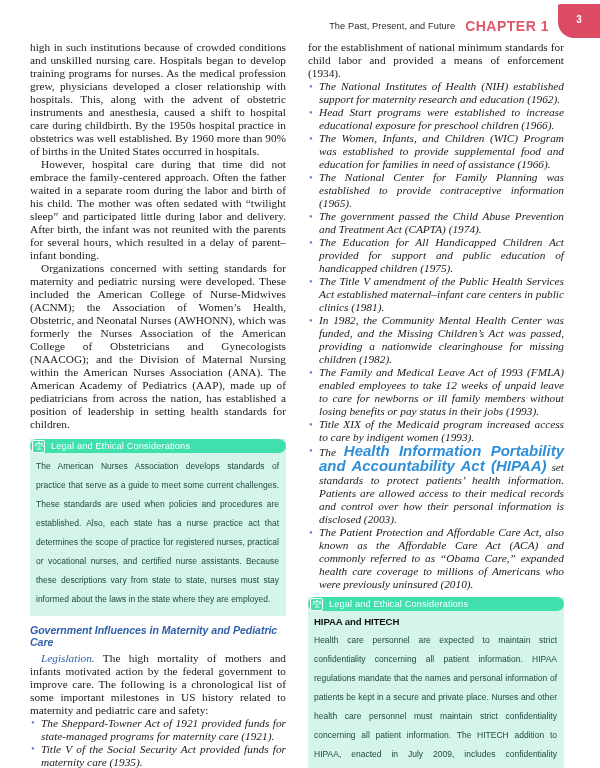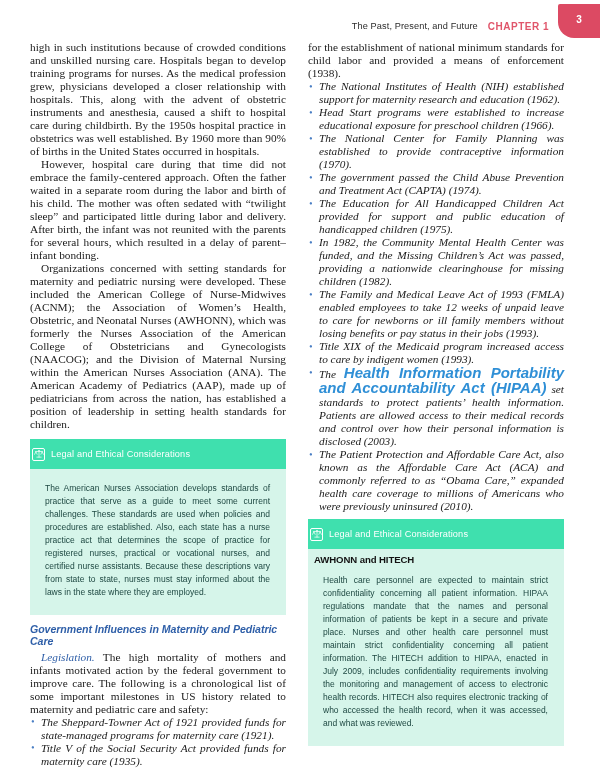--- a/index.html
+++ b/index.html
@@ -34,21 +34,21 @@
   }
   .header-title {
     font-family: "Liberation Sans", sans-serif;
     font-size: 9.2px;
     color: #2b2b2b;
     letter-spacing: 0.1px;
     white-space: nowrap;
   }
   .header-chapter {
     font-family: "Liberation Sans", sans-serif;
-    font-size: 10px;
+    font-size: 14px;
     font-weight: bold;
     color: #e0566b;
     letter-spacing: 0.5px;
     margin-left: 10px;
     white-space: nowrap;
   }
   .header-folio {
     margin-left: 9px;
     width: 42px;
     height: 34px;
@@ -138,24 +138,25 @@
     font-style: italic;
   }
 
   
   .box {
     background: #d6f5ea;
     margin: 0;
   }
   .box-bar {
     background: #3fe0ae;
-    height: 30px;
+    height: 14px;
     display: flex;
     align-items: center;
     padding-left: 2px;
+    border-radius: 7px;
   }
   .box-icon {
     width: 13px;
     height: 13px;
     border: 1.3px solid #ffffff;
     border-radius: 2px;
     display: flex;
     align-items: center;
     justify-content: center;
     flex: 0 0 auto;
@@ -177,24 +178,24 @@
     font-family: "Liberation Sans", sans-serif;
     font-size: 9.6px;
     font-weight: bold;
     color: #121212;
     margin: 1px 0 4px 0;
     letter-spacing: -0.1px;
   }
   .box-text {
     font-family: "Liberation Sans", sans-serif;
     font-size: 8.5px;
-    line-height: 13px;
+    line-height: 19px;
     color: #204a44;
     text-align: justify;
-    margin: 9px;
+    margin: 0;
     hyphens: auto;
   }
   .spacer-8 { height: 8px; }
   .spacer-6 { height: 6px; }
   .spacer-3 { height: 3px; }
 </style>
 </head>
 <body>
 
 <div class="page-header">
@@ -247,28 +248,30 @@
     <ul class="bullets">
       <li>The Sheppard-Towner Act of 1921 provided funds for state-managed programs for maternity care (1921).</li>
       <li>Title V of the Social Security Act provided funds for maternity care (1935).</li>
       <li>The Fair Labor Standards Act established a general minimum working age of 16 years and a minimum working age of 18 years for jobs considered hazardous. More importantly, this act paved the way</li>
     </ul>
 
   </div>
 
   <div class="col">
 
-    <p class="body noindent">for the establishment of national minimum standards for child labor and provided a means of enforcement (1938).</p>
+    <p class="body noindent">for the establishment of national minimum standards for child labor and provided a means of enforcement (1934).</p>
 
     <ul class="bullets">
       <li>The National Institutes of Health (NIH) established support for maternity research and education (1962).</li>
       <li>Head Start programs were established to increase educational exposure for preschool children (1966).</li>
-      <li>The National Center for Family Planning was established to provide contraceptive information (1970).</li>
+      <li>The Women, Infants, and Children (WIC) Program was established to provide supplemental food and education for families in need of assistance (1966).</li>
+      <li>The National Center for Family Planning was established to provide contraceptive information (1965).</li>
       <li>The government passed the Child Abuse Prevention and Treatment Act (CAPTA) (1974).</li>
       <li>The Education for All Handicapped Children Act provided for support and public education of handicapped children (1975).</li>
+      <li>The Title V amendment of the Public Health Services Act established maternal–infant care centers in public clinics (1981).</li>
       <li>In 1982, the Community Mental Health Center was funded, and the Missing Children’s Act was passed, providing a nationwide clearinghouse for missing children (1982).</li>
       <li>The Family and Medical Leave Act of 1993 (FMLA) enabled employees to take 12 weeks of unpaid leave to care for newborns or ill family members without losing benefits or pay status in their jobs (1993).</li>
       <li>Title XIX of the Medicaid program increased access to care by indigent women (1993).</li>
       <li><span>The </span><span class="hipaa-term">Health Information Portability and Accountability Act (HIPAA)</span><span> set standards to protect patients’ health information. Patients are allowed access to their medical records and control over how their personal information is disclosed (2003).</span></li>
       <li>The Patient Protection and Affordable Care Act, also known as the Affordable Care Act (ACA) and commonly referred to as “Obama Care,” expanded health care coverage to millions of Americans who were previously uninsured (2010).</li>
     </ul>
 
     <div class="spacer-6"></div>
 
     <div class="box">
@@ -281,19 +284,19 @@
               <line x1="4.5" y1="13" x2="11.5" y2="13"></line>
               <polyline points="1,8.5 3,4.2 5,8.5"></polyline>
               <polyline points="11,8.5 13,4.2 15,8.5"></polyline>
             </g>
             <circle cx="8" cy="2.6" r="1.1" fill="#ffffff"></circle>
           </svg>
         </span>
         <span class="box-bar-label">Legal and Ethical Considerations</span>
       </div>
       <div class="box-body">
-        <div class="box-subhead">AWHONN and HITECH</div>
+        <div class="box-subhead">HIPAA and HITECH</div>
         <p class="box-text">Health care personnel are expected to maintain strict confidentiality concerning all patient information. HIPAA regulations mandate that the names and personal information of patients be kept in a secure and private place. Nurses and other health care personnel must maintain strict confidentiality concerning all patient information. The HITECH addition to HIPAA, enacted in July 2009, includes confidentiality requirements involving the monitoring and management of access to electronic health records. HITECH also requires electronic tracking of who accessed the health record, when it was accessed, and what was reviewed.</p>
       </div>
     </div>
 
   </div>
 </div>
 
 </body></html>

